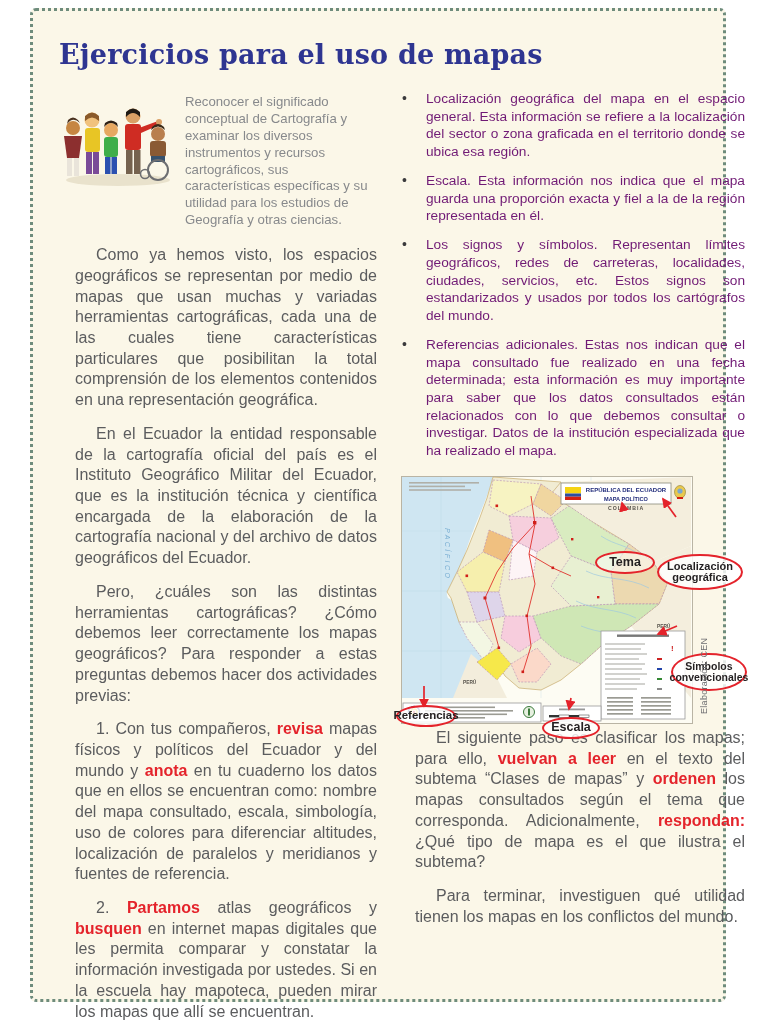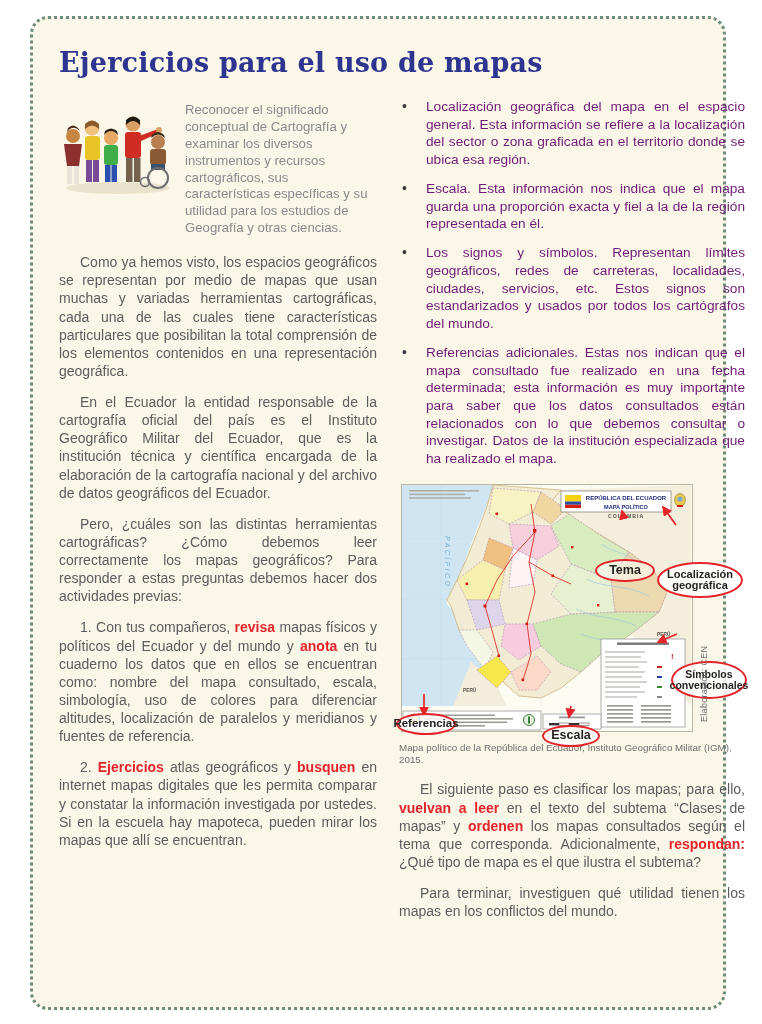--- a/index.html
+++ b/index.html
@@ -1,33 +1,33 @@
 <!DOCTYPE html>
 <html><head>
 <meta charset="utf-8">
 <style>
   html,body{margin:0;padding:0;background:#ffffff;}
   .page{position:relative;width:762px;height:1024px;background:#ffffff;overflow:hidden;
         font-family:"Liberation Sans",sans-serif;}
-  .sheet{position:absolute;left:30px;top:16px;width:696px;height:994px;
-         border:3px dotted #6e8c7c;border-radius:18px;background:#fbf7e8;box-sizing:border-box;}
+  .sheet{position:absolute;left:30px;top:8px;width:696px;height:994px;
+         border:3px dotted #6e8c7c;border-radius:6px;background:#fbf7e8;box-sizing:border-box;}
   .content{position:absolute;left:26px;top:14px;right:20px;bottom:10px;}
 
   h1.title{margin:14px 0 18px 0;font-family:"DejaVu Serif","Liberation Serif",serif;
            font-weight:bold;font-size:27px;color:#2e3591;letter-spacing:.2px;}
 
   .body-grid{display:flex;gap:22px;align-items:flex-start;}
   .col-left{width:318px;flex:0 0 318px;}
   .col-right{width:346px;flex:0 0 346px;position:relative;}
 
   .intro-row{display:flex;gap:8px;margin:6px 0 16px 0;align-items:flex-start;}
   .illu{flex:0 0 118px;height:94px;}
   .intro-text{flex:1;font-size:13.2px;line-height:1.28;color:#87898c;}
 
-  p.body-p{margin:0 0 13px 0;font-size:14px;line-height:1.295;color:#5b5c5e;
+  p.body-p{margin:0 0 13px 16px;font-size:16px;line-height:1.295;color:#5b5c5e;
            text-align:justify;text-indent:21px;}
   p.body-p .hl{color:#e4232b;font-weight:bold;}
 
   .bullets{margin:2px 0 4px 0;}
   .bullet-item{display:flex;margin:0 0 11px 0;}
   .b-dot{flex:0 0 24px;font-size:14px;color:#3a3a3c;padding-left:3px;line-height:1.25;}
   .b-text{flex:1;font-size:13.7px;line-height:1.295;color:#701a75;text-align:justify;}
 
   .map-figure{position:relative;width:346px;height:252px;margin-top:16px;overflow:visible;}
   .map-svg{position:absolute;left:2px;top:0;width:292px;height:248px;}
@@ -99,21 +99,21 @@
               <circle cx="99" cy="76" r="10" fill="none" stroke="#6d6e71" stroke-width="2"></circle>
               <circle cx="86" cy="80" r="4.5" fill="none" stroke="#6d6e71" stroke-width="1.6"></circle>
             </svg>
             <div class="intro-text">Reconocer el significado conceptual de Cartografía y examinar los diversos instrumentos y recursos cartográficos, sus características específicas y su utilidad para los estudios de Geografía y otras ciencias.</div>
           </div>
 
           <p class="body-p"><span>Como ya hemos visto, los espacios geográficos se representan por medio de mapas que usan muchas y variadas herramientas cartográficas, cada una de las cuales tiene características particulares que posibilitan la total comprensión de los elementos contenidos en una representación geográfica.</span></p>
           <p class="body-p"><span>En el Ecuador la entidad responsable de la cartografía oficial del país es el Instituto Geográfico Militar del Ecuador, que es la institución técnica y científica encargada de la elaboración de la cartografía nacional y del archivo de datos geográficos del Ecuador.</span></p>
           <p class="body-p"><span>Pero, ¿cuáles son las distintas herramientas cartográficas? ¿Cómo debemos leer correctamente los mapas geográficos? Para responder a estas preguntas debemos hacer dos actividades previas:</span></p>
           <p class="body-p"><span>1. Con tus compañeros, </span><span class="hl">revisa</span><span> mapas físicos y políticos del Ecuador y del mundo y </span><span class="hl">anota</span><span> en tu cuaderno los datos que en ellos se encuentran como: nombre del mapa consultado, escala, simbología, uso de colores para diferenciar altitudes, localización de paralelos y meridianos y fuentes de referencia.</span></p>
-          <p class="body-p"><span>2. </span><span class="hl">Ejercicios</span><span> atlas geográficos y </span><span class="hl">busquen</span><span> en internet mapas digitales que les permita comparar y constatar la información investigada por ustedes. Si en la escuela hay mapoteca, pueden mirar los mapas que allí se encuentran.</span></p>
+          <p class="body-p"><span>2. </span><span class="hl">Partamos</span><span> atlas geográficos y </span><span class="hl">busquen</span><span> en internet mapas digitales que les permita comparar y constatar la información investigada por ustedes. Si en la escuela hay mapoteca, pueden mirar los mapas que allí se encuentran.</span></p>
         </div>
 
         <div class="col-right">
 
           <div class="bullets">
             <div class="bullet-item">
               <span class="b-dot">•</span>
               <span class="b-text">Localización geográfica del mapa en el espacio general. Esta información se refiere a la localización del sector o zona graficada en el territorio donde se ubica esa región.</span>
             </div>
             <div class="bullet-item">
@@ -312,21 +312,20 @@
             <div class="oval oval-ref">
               <span>Referencias</span>
             </div>
             <div class="oval oval-esc">
               <span>Escala</span>
             </div>
 
             <div class="credit-vert">Elaboración: CEN</div>
           </div>
 
-          <div class="caption">Mapa político de la República del Ecuador, Instituto Geográfico Militar (IGM), 2015.</div>
 
           <p class="body-p"><span>El siguiente paso es clasificar los mapas; para ello, </span><span class="hl">vuelvan a leer</span><span> en el texto del subtema “Clases de mapas” y </span><span class="hl">ordenen</span><span> los mapas consultados según el tema que corresponda. Adicionalmente, </span><span class="hl">respondan:</span><span> ¿Qué tipo de mapa es el que ilustra el subtema?</span></p>
           <p class="body-p"><span>Para terminar, investiguen qué utilidad tienen los mapas en los conflictos del mundo.</span></p>
         </div>
       </div>
     </div>
   </div>
 </div>
 
 </body></html>

